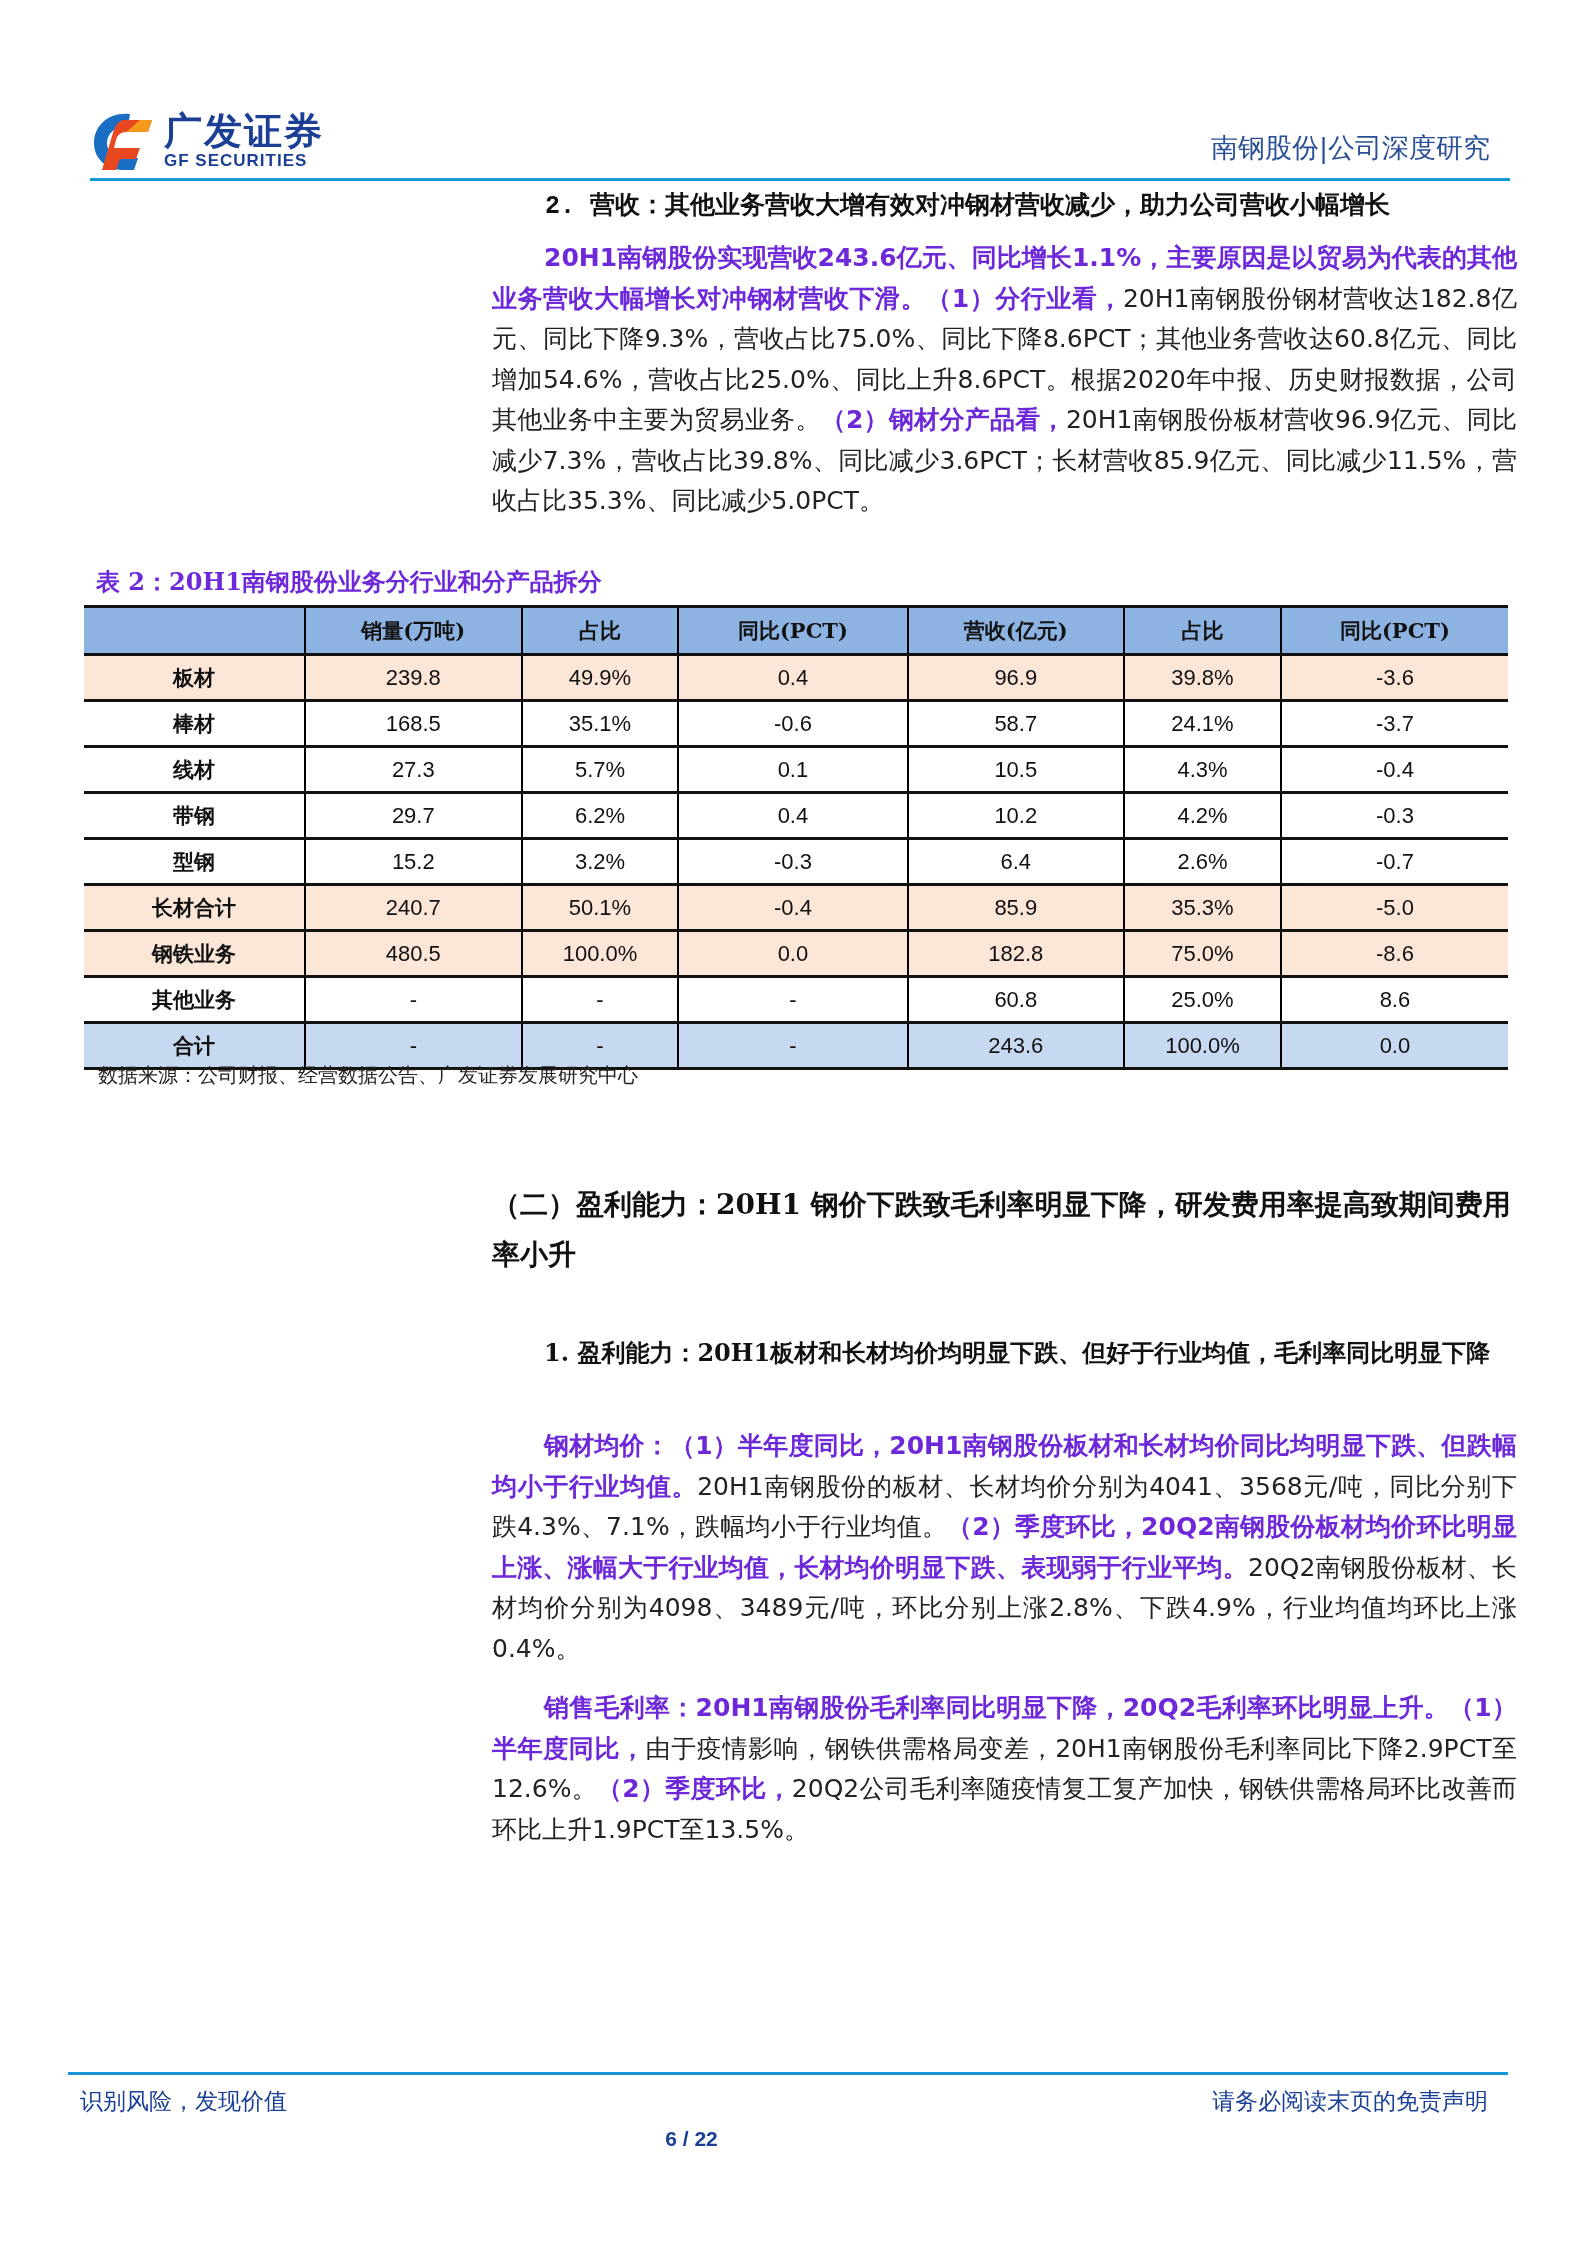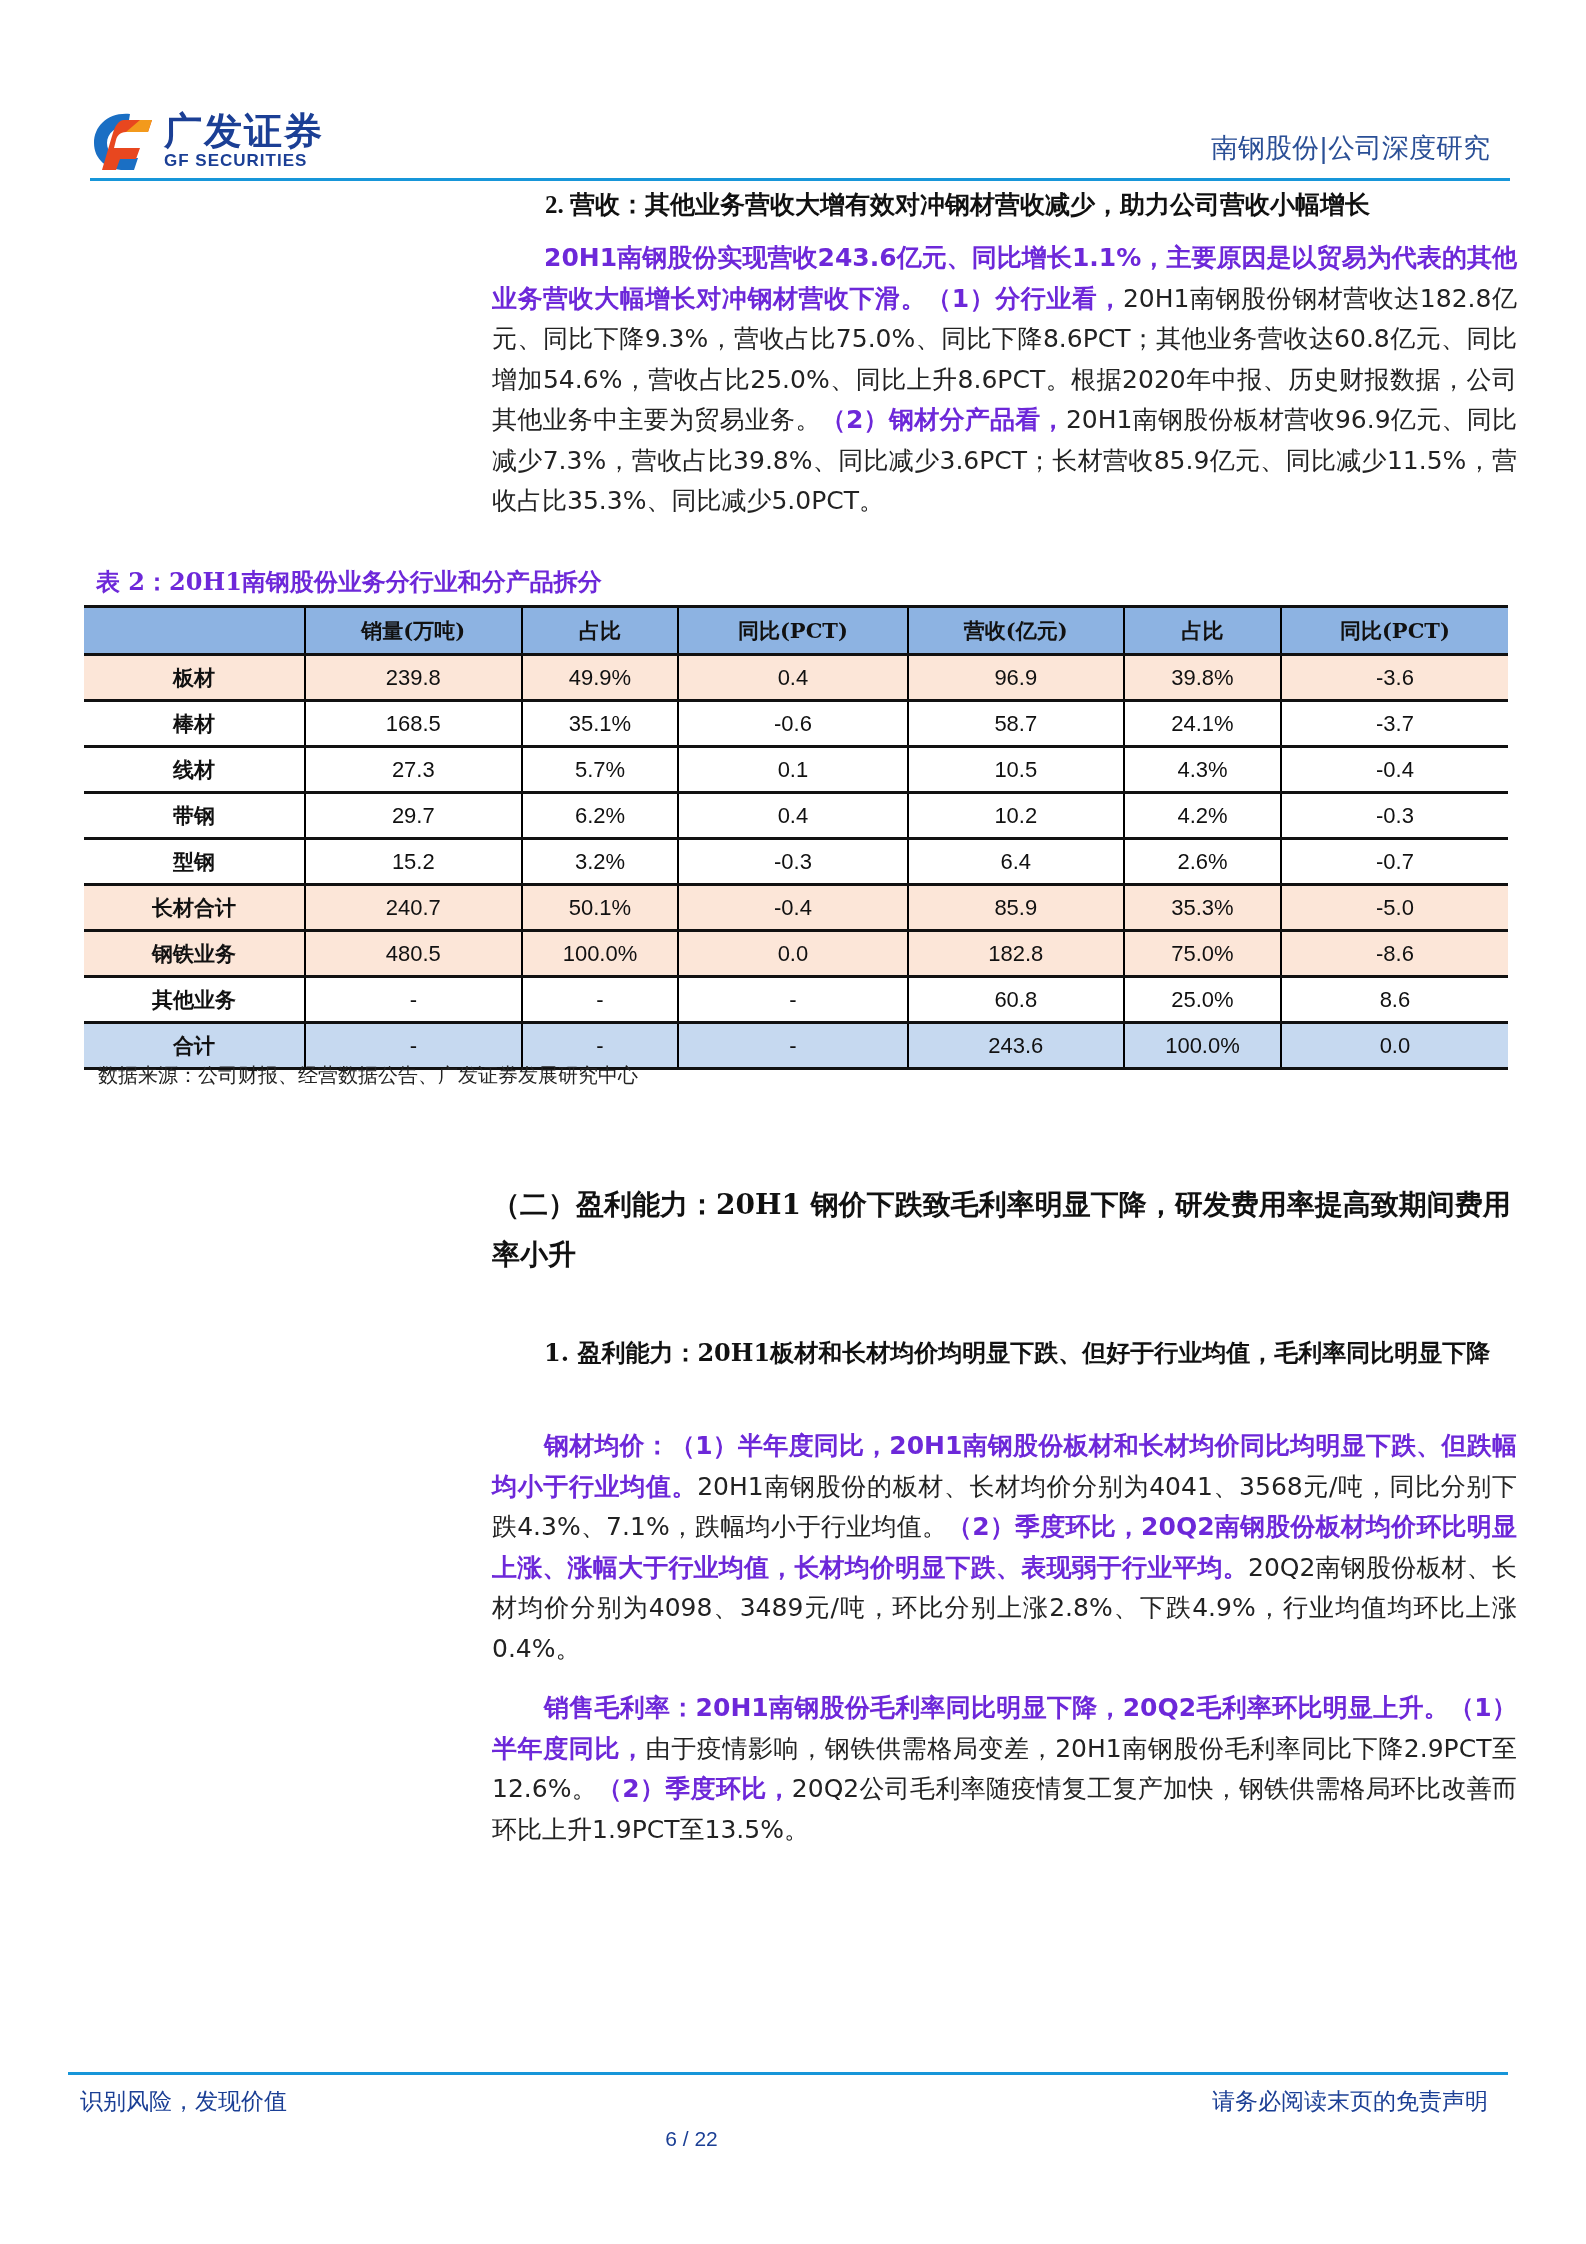--- a/index.html
+++ b/index.html
@@ -7,21 +7,21 @@
 
   .header { position: absolute; left: 90px; top: 100px; width: 1420px; height: 80px; }
   .logo { position: absolute; left: 0; top: 10px; display: flex; align-items: center; }
   .logo-mark { width: 64px; height: 62px; position: relative; }
   .logo-text { margin-left: 10px; display: flex; flex-direction: column; }
   .logo-cn { font-size: 38px; font-weight: bold; color: #1b3f95; letter-spacing: 2px; line-height: 40px; font-family: "DejaVu Sans", sans-serif; }
   .logo-en { font-size: 17px; font-weight: bold; color: #1b3f95; letter-spacing: 1px; line-height: 20px; font-family: "Liberation Sans", sans-serif; }
   .header-right { position: absolute; right: 20px; top: 30px; font-size: 27px; color: #2a4f96; font-family: "DejaVu Sans", sans-serif; }
   .header-rule { position: absolute; left: 0; top: 78px; width: 1420px; height: 3px; background: #1796d9; }
 
-  .h3 { position: absolute; left: 545px; top: 188px; font-size: 25px; font-weight: bold; font-family: Liberation Serif, serif; }
+  .h3 { position: absolute; left: 545px; top: 188px; font-size: 25px; font-weight: bold; font-family: Liberation Mono, monospace; }
 
   .para { position: absolute; left: 492px; width: 1025px; font-size: 25px; line-height: 40.5px; font-family: "DejaVu Sans", sans-serif; color: #222; text-align: justify; }
   .para b { font-weight: bold; color: #6d28d9; }
   .indent { text-indent: 52px; }
 
   .table-title { position: absolute; left: 96px; top: 566px; font-size: 24px; font-weight: bold; font-family: "DejaVu Serif", serif; color: #6d28d9; }
   table.data { position: absolute; left: 84px; top: 605px; width: 1424px; border-collapse: collapse; font-family: "Liberation Sans", sans-serif; font-size: 22px; }
   table.data th, table.data td { border-left: 2px solid #000; border-right: 2px solid #000; text-align: center; height: 43px; padding: 0; }
   table.data tr { border-bottom: 3px solid #111; padding-left: 16px; }
   table.data tr:first-child { border-top: 3px solid #111; }
@@ -32,21 +32,21 @@
   tr.hl td { background: #fce6d8; }
   tr.total td { background: #c6d9f0; }
   .source { position: absolute; left: 98px; top: 1062px; font-size: 20px; font-family: "DejaVu Serif", serif; color: #222; }
 
   .h2 { position: absolute; left: 492px; top: 1180px; width: 1025px; font-size: 28px; font-weight: bold; line-height: 50px; font-family: "DejaVu Serif", serif; }
   .h3b { position: absolute; left: 492px; top: 1330px; width: 1025px; font-size: 24px; font-weight: bold; line-height: 45px; font-family: "DejaVu Serif", serif; }
 
   .footer-rule { position: absolute; left: 68px; top: 2072px; width: 1440px; height: 3px; background: #1796d9; }
   .footer-left { position: absolute; left: 80px; top: 2086px; font-size: 23px; color: #1b3f95; font-family: "DejaVu Sans", sans-serif; }
   .footer-right { position: absolute; right: 98px; top: 2086px; font-size: 23px; color: #1b3f95; font-family: "DejaVu Sans", sans-serif; }
-  .page-num { position: absolute; left: 0; width: 1383px; top: 2127px; text-align: center; font-size: 21px; font-weight: normal; color: #1b3f95; font-family: "Liberation Sans", sans-serif; }
+  .page-num { position: absolute; left: 0; width: 1383px; top: 2127px; text-align: center; font-size: 21px; font-weight: bold; color: #1b3f95; font-family: "Liberation Sans", sans-serif; }
 </style>
 </head>
 <body>
 
 <div class="header">
   <div class="logo">
     <div class="logo-mark">
       <svg width="64" height="62" viewBox="0 0 64 62">
         <path d="M40 4 C18 2 4 16 4 33 C4 50 18 60 34 60 L44 60 L48 48 L34 48 C24 48 17 42 17 33 C17 23 26 16 38 16 Z" fill="#1a6fc4"></path>
         <path d="M34 10 L62 10 L58 22 L36 22 C30 22 27 26 26 30 L24 38 L50 38 L46 49 L30 49 L26 60 L12 60 L22 26 C25 15 29 10 34 10 Z" fill="#e8471f"></path>

